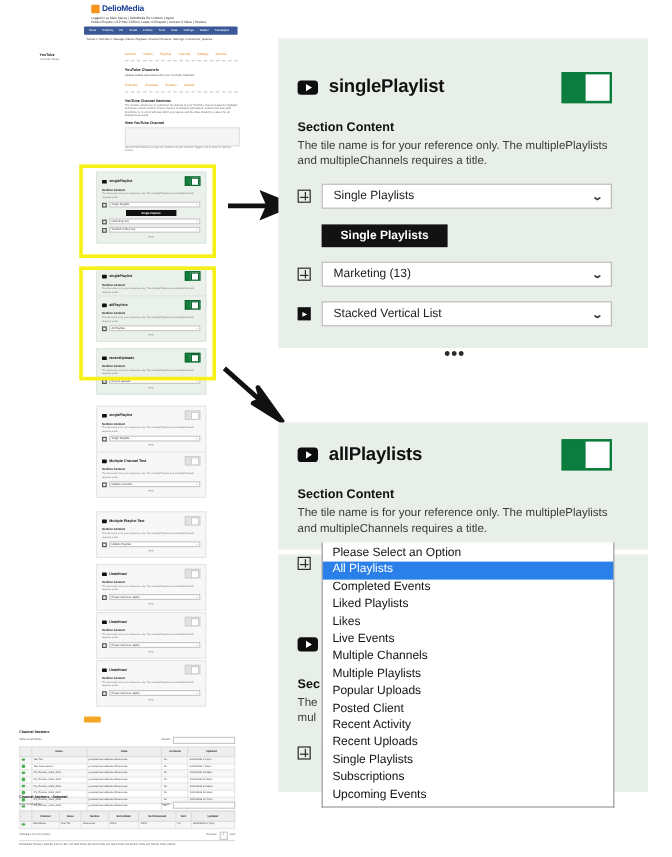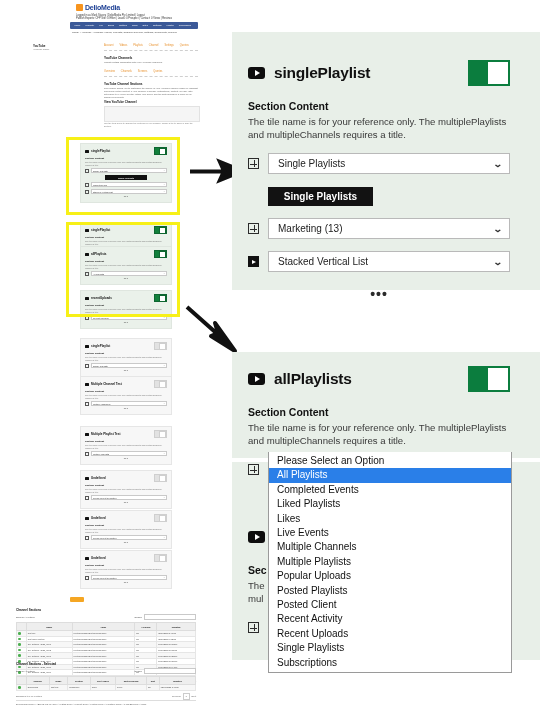--- a/index.html
+++ b/index.html
@@ -607,22 +607,22 @@
     <ul id="dd-list">
         <li class="">Please Select an Option</li>
         <li class="sel">All Playlists</li>
         <li class="">Completed Events</li>
         <li class="">Liked Playlists</li>
         <li class="">Likes</li>
         <li class="">Live Events</li>
         <li class="">Multiple Channels</li>
         <li class="">Multiple Playlists</li>
         <li class="">Popular Uploads</li>
-        <li class="">Posted Playlists</li>
         <li class="">Posted Client</li>
         <li class="">Recent Activity</li>
         <li class="">Recent Uploads</li>
         <li class="">Single Playlists</li>
         <li class="">Subscriptions</li>
+        <li class="">Upcoming Events</li>
       </ul>
   </div>
 
 </div>
 
 </body></html>

